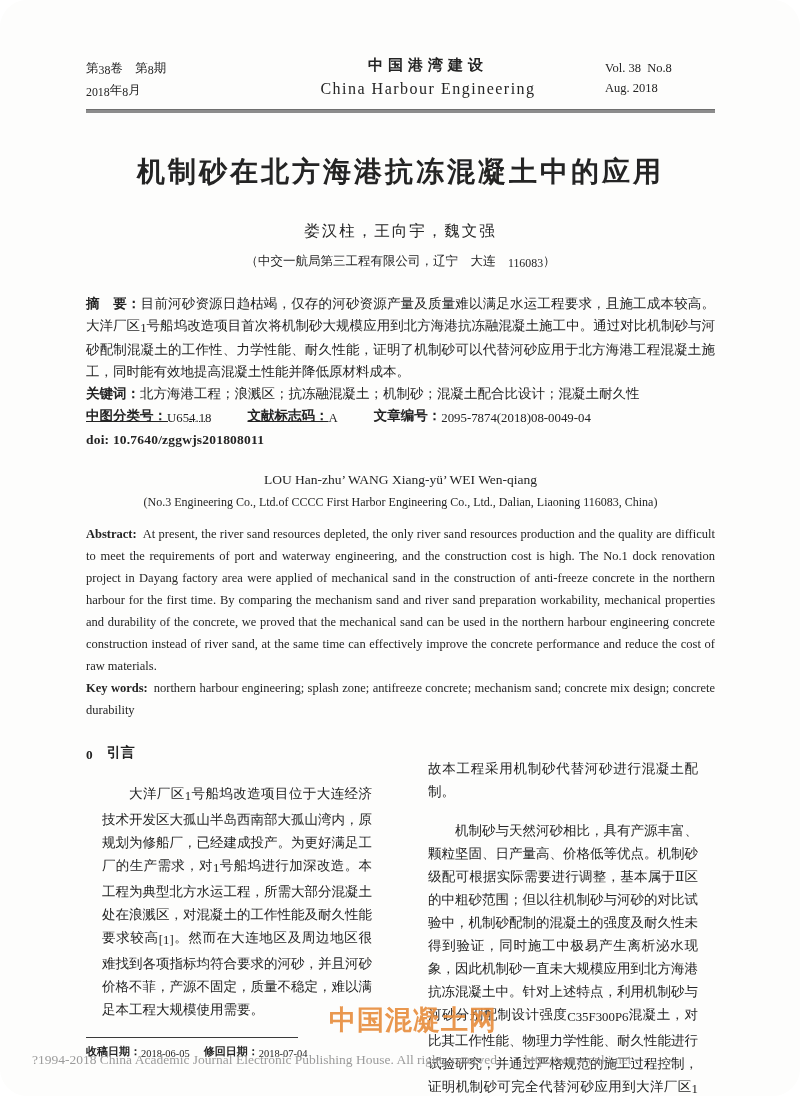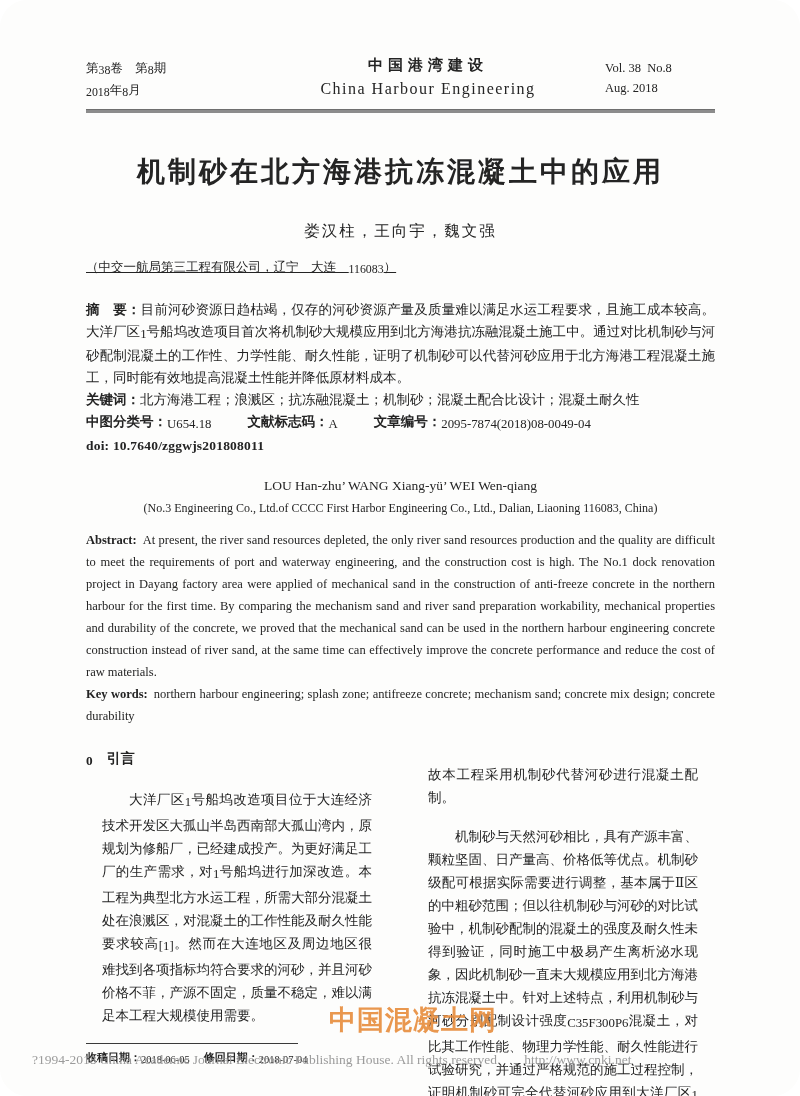--- a/index.html
+++ b/index.html
@@ -19,27 +19,27 @@
   .hdr-en{font-size:16px;letter-spacing:1.5px;margin-top:5px;}
   .hdr-right{width:110px;font-size:12.5px;line-height:20px;text-align:left;white-space:nowrap;}
   .hdr-rule{height:3px;background:#8c8c8c;border-top:1px solid #6f6f6f;margin-top:7px;}
 
   
   .title-cn{
     margin:40px 0 11px 0;text-align:center;font-weight:bold;font-size:28px;letter-spacing:3px;
     font-family:"Liberation Sans","DejaVu Sans",sans-serif;
   }
   .authors-cn{margin-top:30px;text-align:center;font-size:15.5px;letter-spacing:2px;}
-  .affil-cn{margin-top:17px;text-align:left;font-size:12.5px;text-decoration:underline;}
+  .affil-cn{margin-top:11px;text-align:center;font-size:12.5px;}
 
   
   .meta-block{margin-top:22px;}
   .cnp{margin:0;font-size:13.5px;line-height:22px;text-align:justify;}
   .lbl{font-weight:bold;}
-  .meta-line .group{margin-right:36px;}
+  .meta-line .group{margin-right:36px;text-decoration:underline;}
   .doi-line{font-weight:bold;letter-spacing:0.2px;}
 
   
   .title-en{margin-top:24px;text-align:center;font-weight:bold;font-size:19.5px;line-height:27px;}
   .authors-en{margin-top:21px;text-align:center;font-size:13.5px;}
   .affil-en{margin-top:7px;text-align:center;font-size:12px;}
   .enp{margin:0;font-size:12.5px;line-height:22px;text-align:justify;}
   .en-abs{margin-top:13px;}
   .enp .lbl{margin-right:6px;}
 

